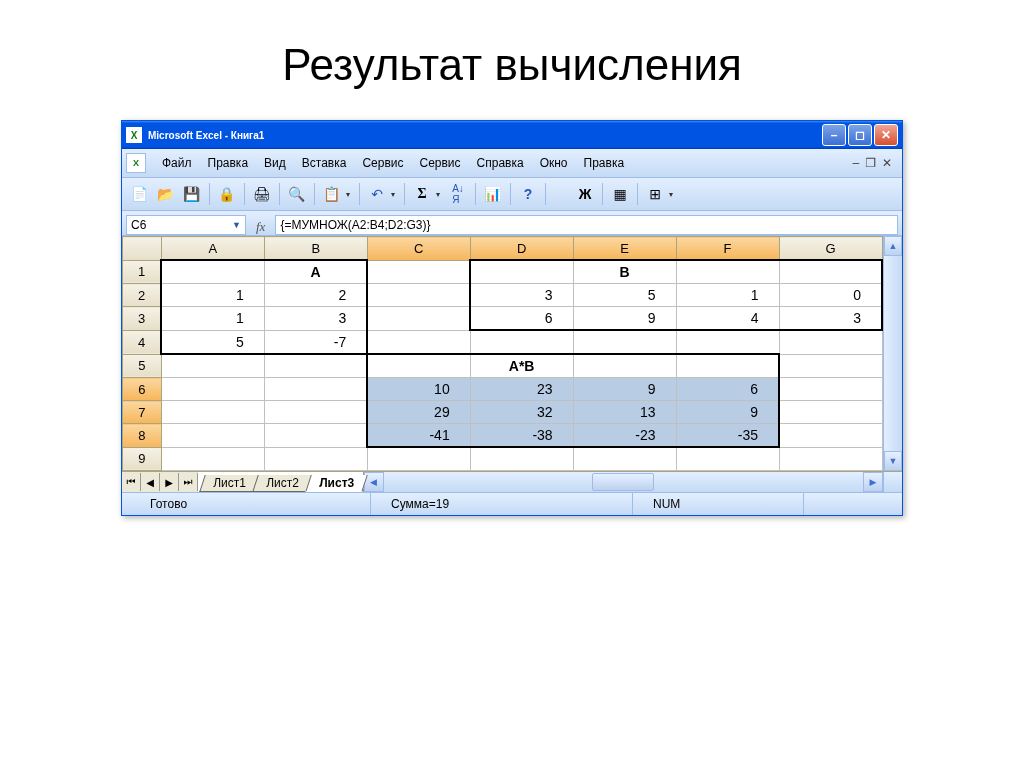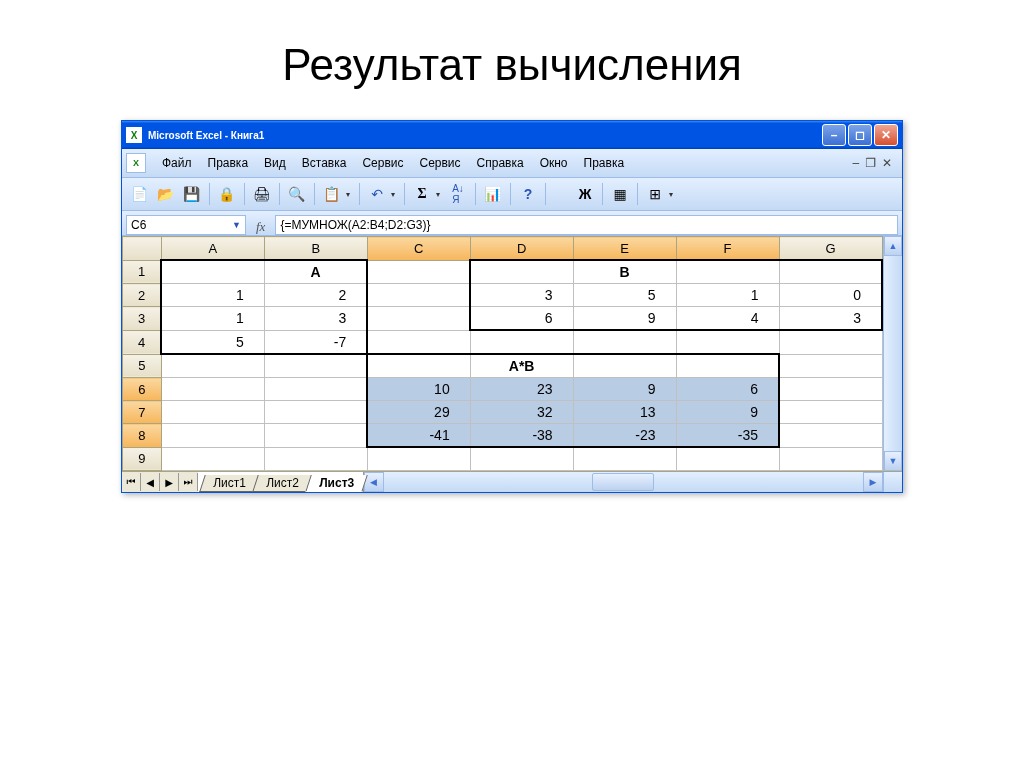--- a/index.html
+++ b/index.html
@@ -542,14 +542,20 @@
       <div class="hscroll">
         <div class="sbtn">◀</div>
         <div class="track">
             <div class="thumb"></div>
           </div>
         <div class="sbtn">▶</div>
       </div>
       <div style="width:18px;background:linear-gradient(to bottom,#e3efff,#c4daf5);border-left:1px solid #9ebce8"></div>
     </div>
 
+    <div class="statusbar">
+      <div class="sec">Готово</div>
+      <div class="sec sum">Сумма=19</div>
+      <div class="sec num">NUM</div>
+      <div class="sec rest"></div>
+    </div>
   </div>
 </div>
 
 </body></html>

